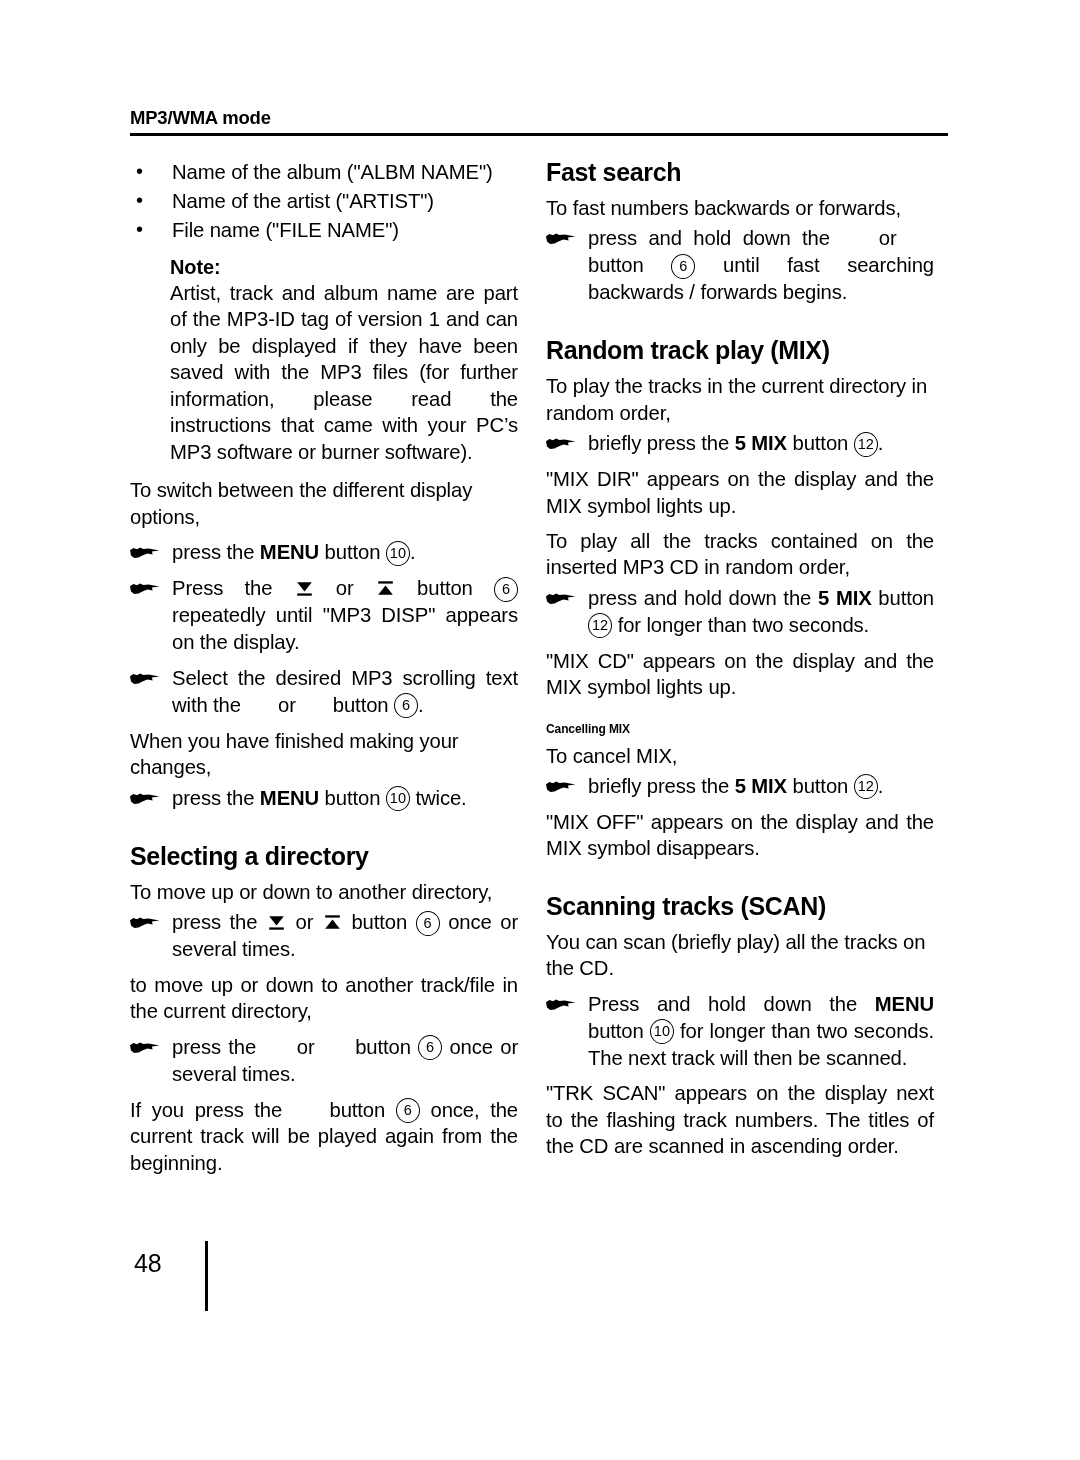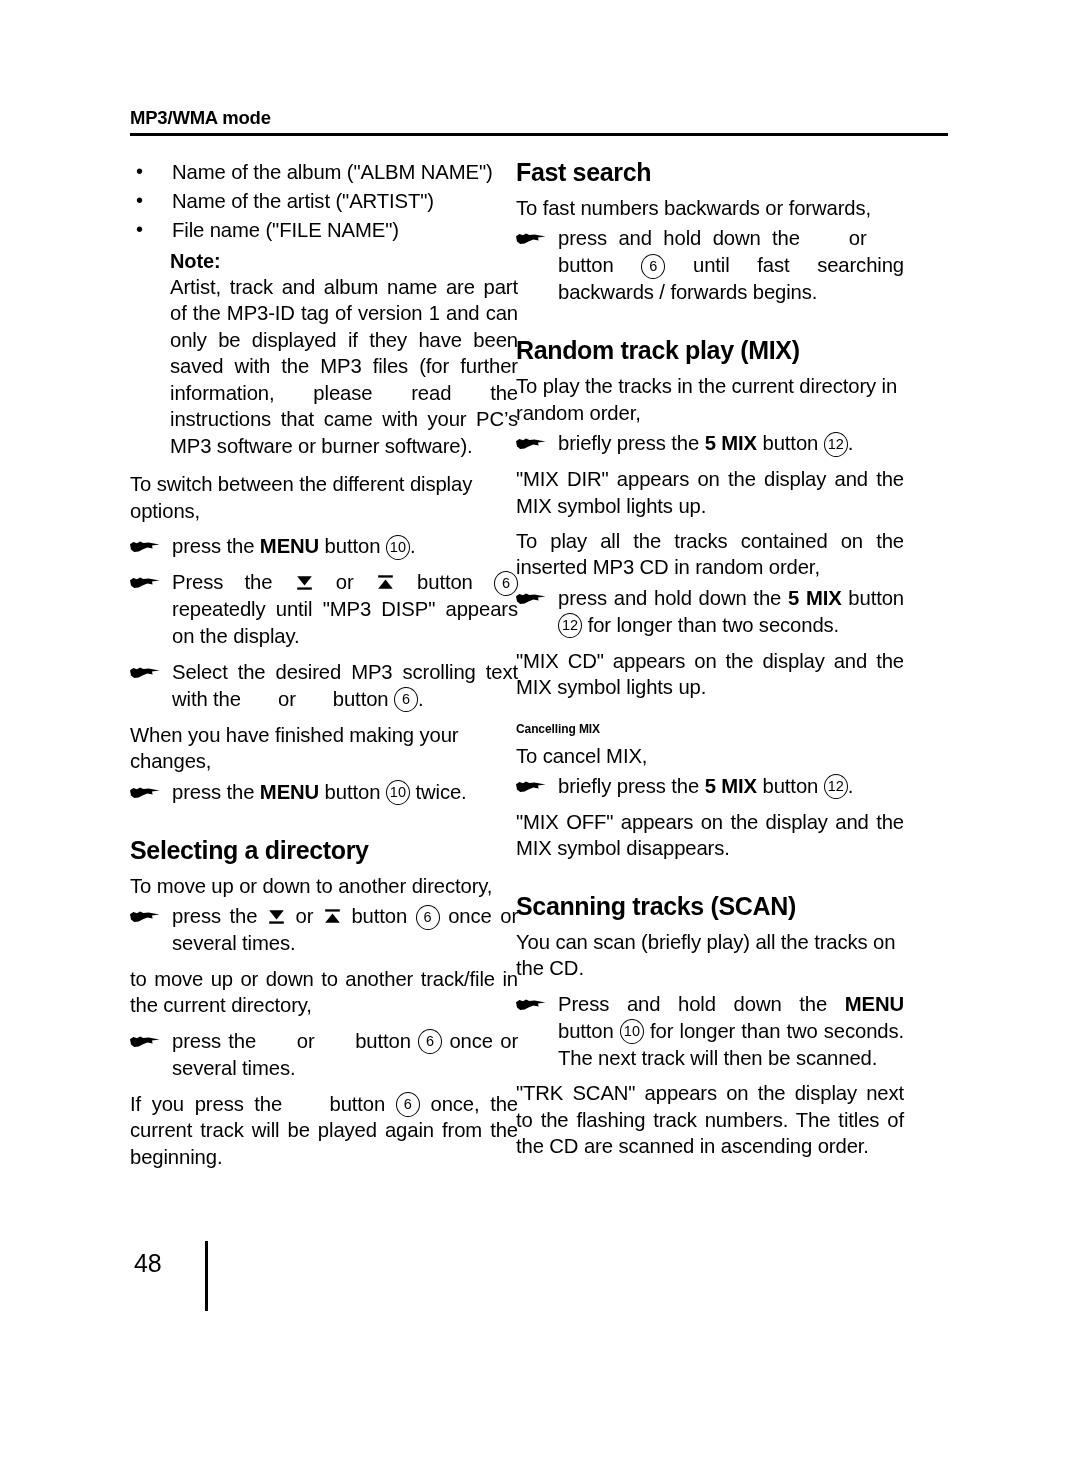--- a/index.html
+++ b/index.html
@@ -44,21 +44,21 @@
     width: 818px;
   }
 
   
   .col {
     position: absolute;
     top: 158px;
     width: 388px;
   }
   .col-left  { left: 130px; }
-  .col-right { left: 516px; }
+  .col-right { left: 546px; }
 
   
   h2.sect {
     font-size: 25px;
     font-weight: bold;
     letter-spacing: -0.35px;
     margin: 30px 0 9px 0;
     line-height: 1.12;
   }
   h2.sect.first { margin-top: 0; }
@@ -97,21 +97,21 @@
   ul.bullets li .dot {
     position: absolute;
     left: 6px;
     top: -0.5px;
     font-size: 20px;
     line-height: 1.38;
   }
 
   
   .note {
-    margin: 6px 0 12px 0;
+    margin: 12px 0 12px 0;
     padding-left: 40px;
   }
   .note .note-label {
     font-size: 20px;
     font-weight: bold;
     margin-bottom: 1px;
     letter-spacing: -0.1px;
   }
   .note .note-body {
     font-size: 20.3px;

